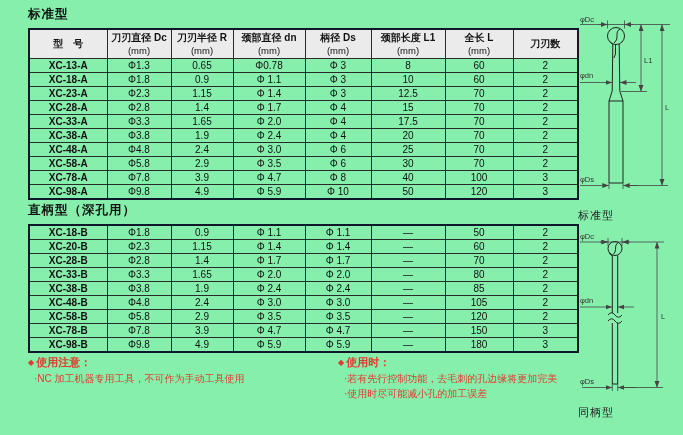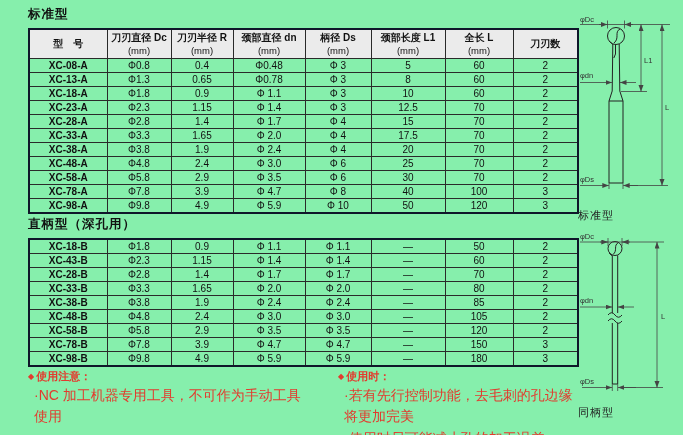--- a/index.html
+++ b/index.html
@@ -18,21 +18,21 @@
   table.spec th .h-sub { font-weight:normal; font-size:9.5px; }
   table.spec td { font-size:10px; height:14px; line-height:13px; padding:0 1px; }
   table.spec td:first-child { font-weight:bold; }
   .notes { display:flex; margin-top:2px;gap:32px; }
   .note { color:#e23b2e; }
   .note-left { width:278px; }
   .note-right { flex:1; }
   .note-title { font-size:11px; font-weight:bold; line-height:1.3; }
   .note-bullet { font-size:8px; vertical-align:1px; margin-right:2px; }
   .note-lines { margin-left:6px; margin-top:1px; }
-  .note-lines div { font-size:14px; line-height:1.55; }
+  .note-lines div { font-size:10px; line-height:1.55; }
   .diagrams { position:absolute; left:578px; top:12px; width:104px; }
   .diagram { }
   .diagram.second { margin-top:8px; }
   .diagram-caption { font-size:11px; color:#222; margin-top:2px; letter-spacing:1px; }
   svg text { font-family:"Liberation Sans","DejaVu Sans",sans-serif; font-size:7.5px; fill:#333; }
   svg .tool { stroke:#222; stroke-width:1; fill:none; }
   svg .dim  { stroke:#444; stroke-width:0.8; fill:none; }
 </style>
 </head>
 <body>
@@ -83,30 +83,20 @@
               <div class="h-main">全长 L</div>
               <div class="h-sub">(mm)</div>
             </th>
             <th>
               <div class="h-main">刀刃数</div>
             </th>
           </tr>
       </thead>
       <tbody>
           <tr>
-            <td>XC-08-A</td>
-            <td>Φ0.8</td>
-            <td>0.4</td>
-            <td>Φ0.48</td>
-            <td>Φ 3</td>
-            <td>5</td>
-            <td>60</td>
-            <td>2</td>
-          </tr>
-          <tr>
             <td>XC-13-A</td>
             <td>Φ1.3</td>
             <td>0.65</td>
             <td>Φ0.78</td>
             <td>Φ 3</td>
             <td>8</td>
             <td>60</td>
             <td>2</td>
           </tr>
           <tr>
@@ -220,21 +210,21 @@
             <td>XC-18-B</td>
             <td>Φ1.8</td>
             <td>0.9</td>
             <td>Φ 1.1</td>
             <td>Φ 1.1</td>
             <td>—</td>
             <td>50</td>
             <td>2</td>
           </tr>
           <tr>
-            <td>XC-43-B</td>
+            <td>XC-20-B</td>
             <td>Φ2.3</td>
             <td>1.15</td>
             <td>Φ 1.4</td>
             <td>Φ 1.4</td>
             <td>—</td>
             <td>60</td>
             <td>2</td>
           </tr>
           <tr>
             <td>XC-28-B</td>

